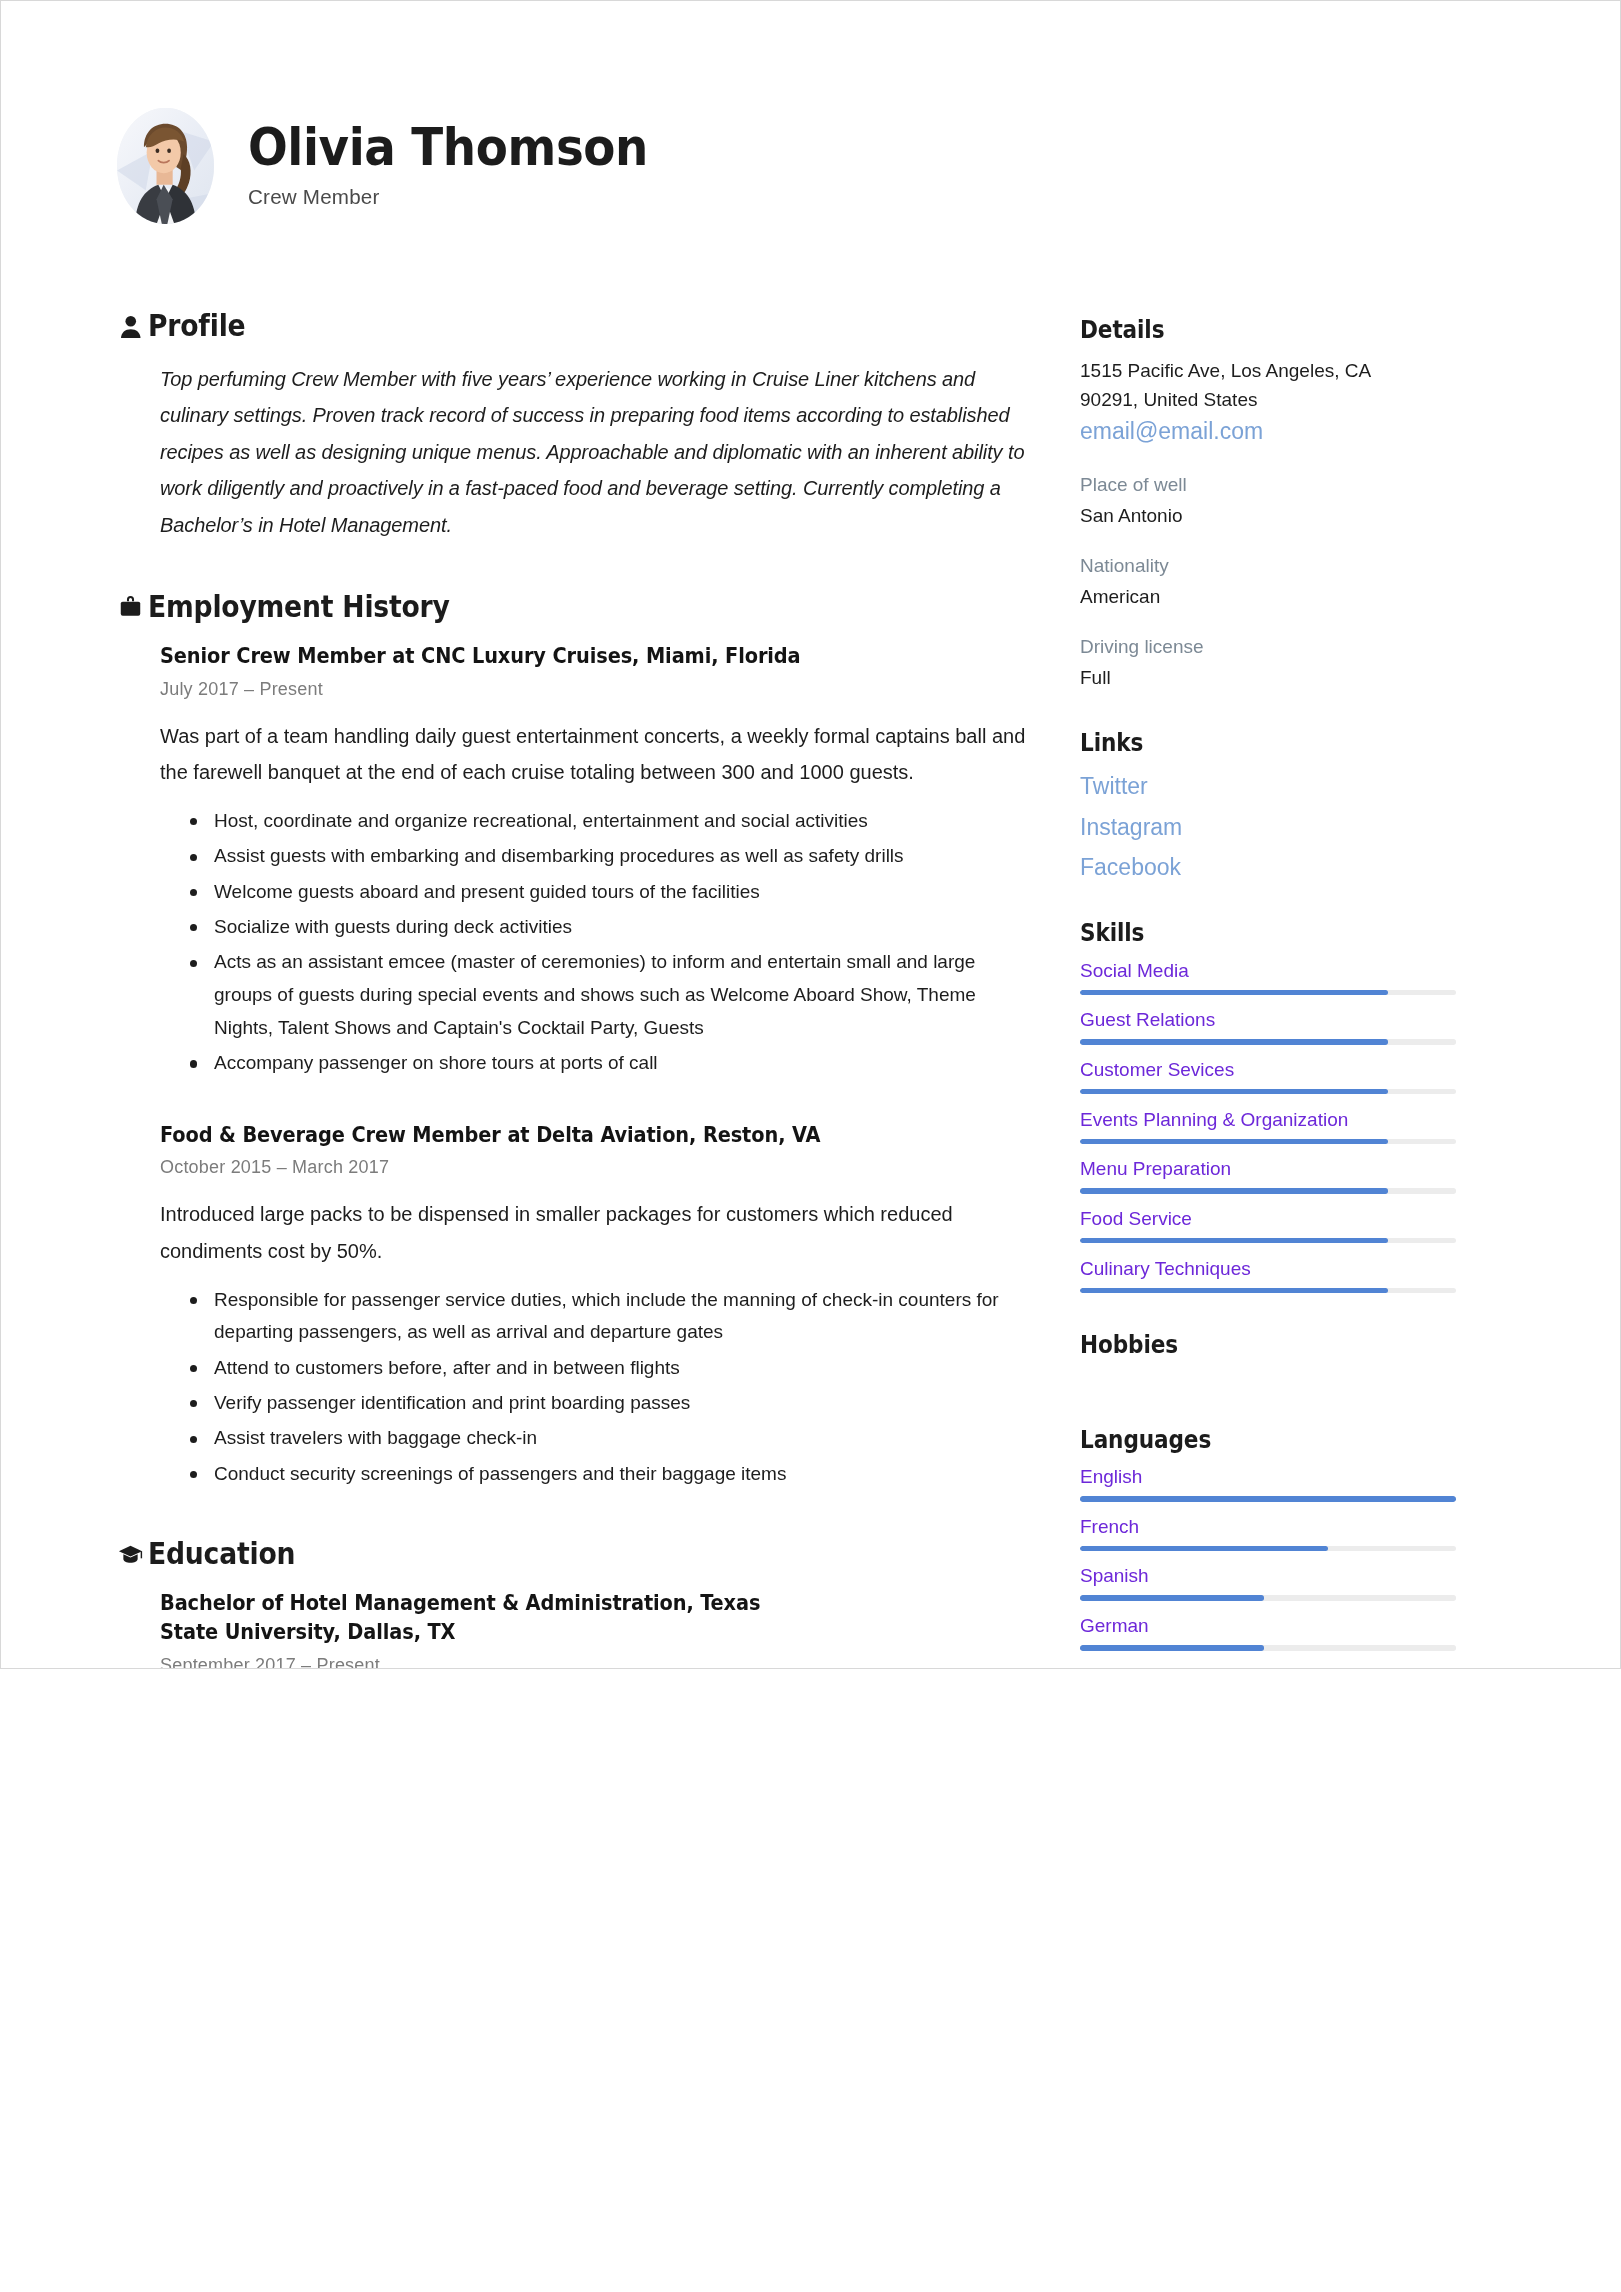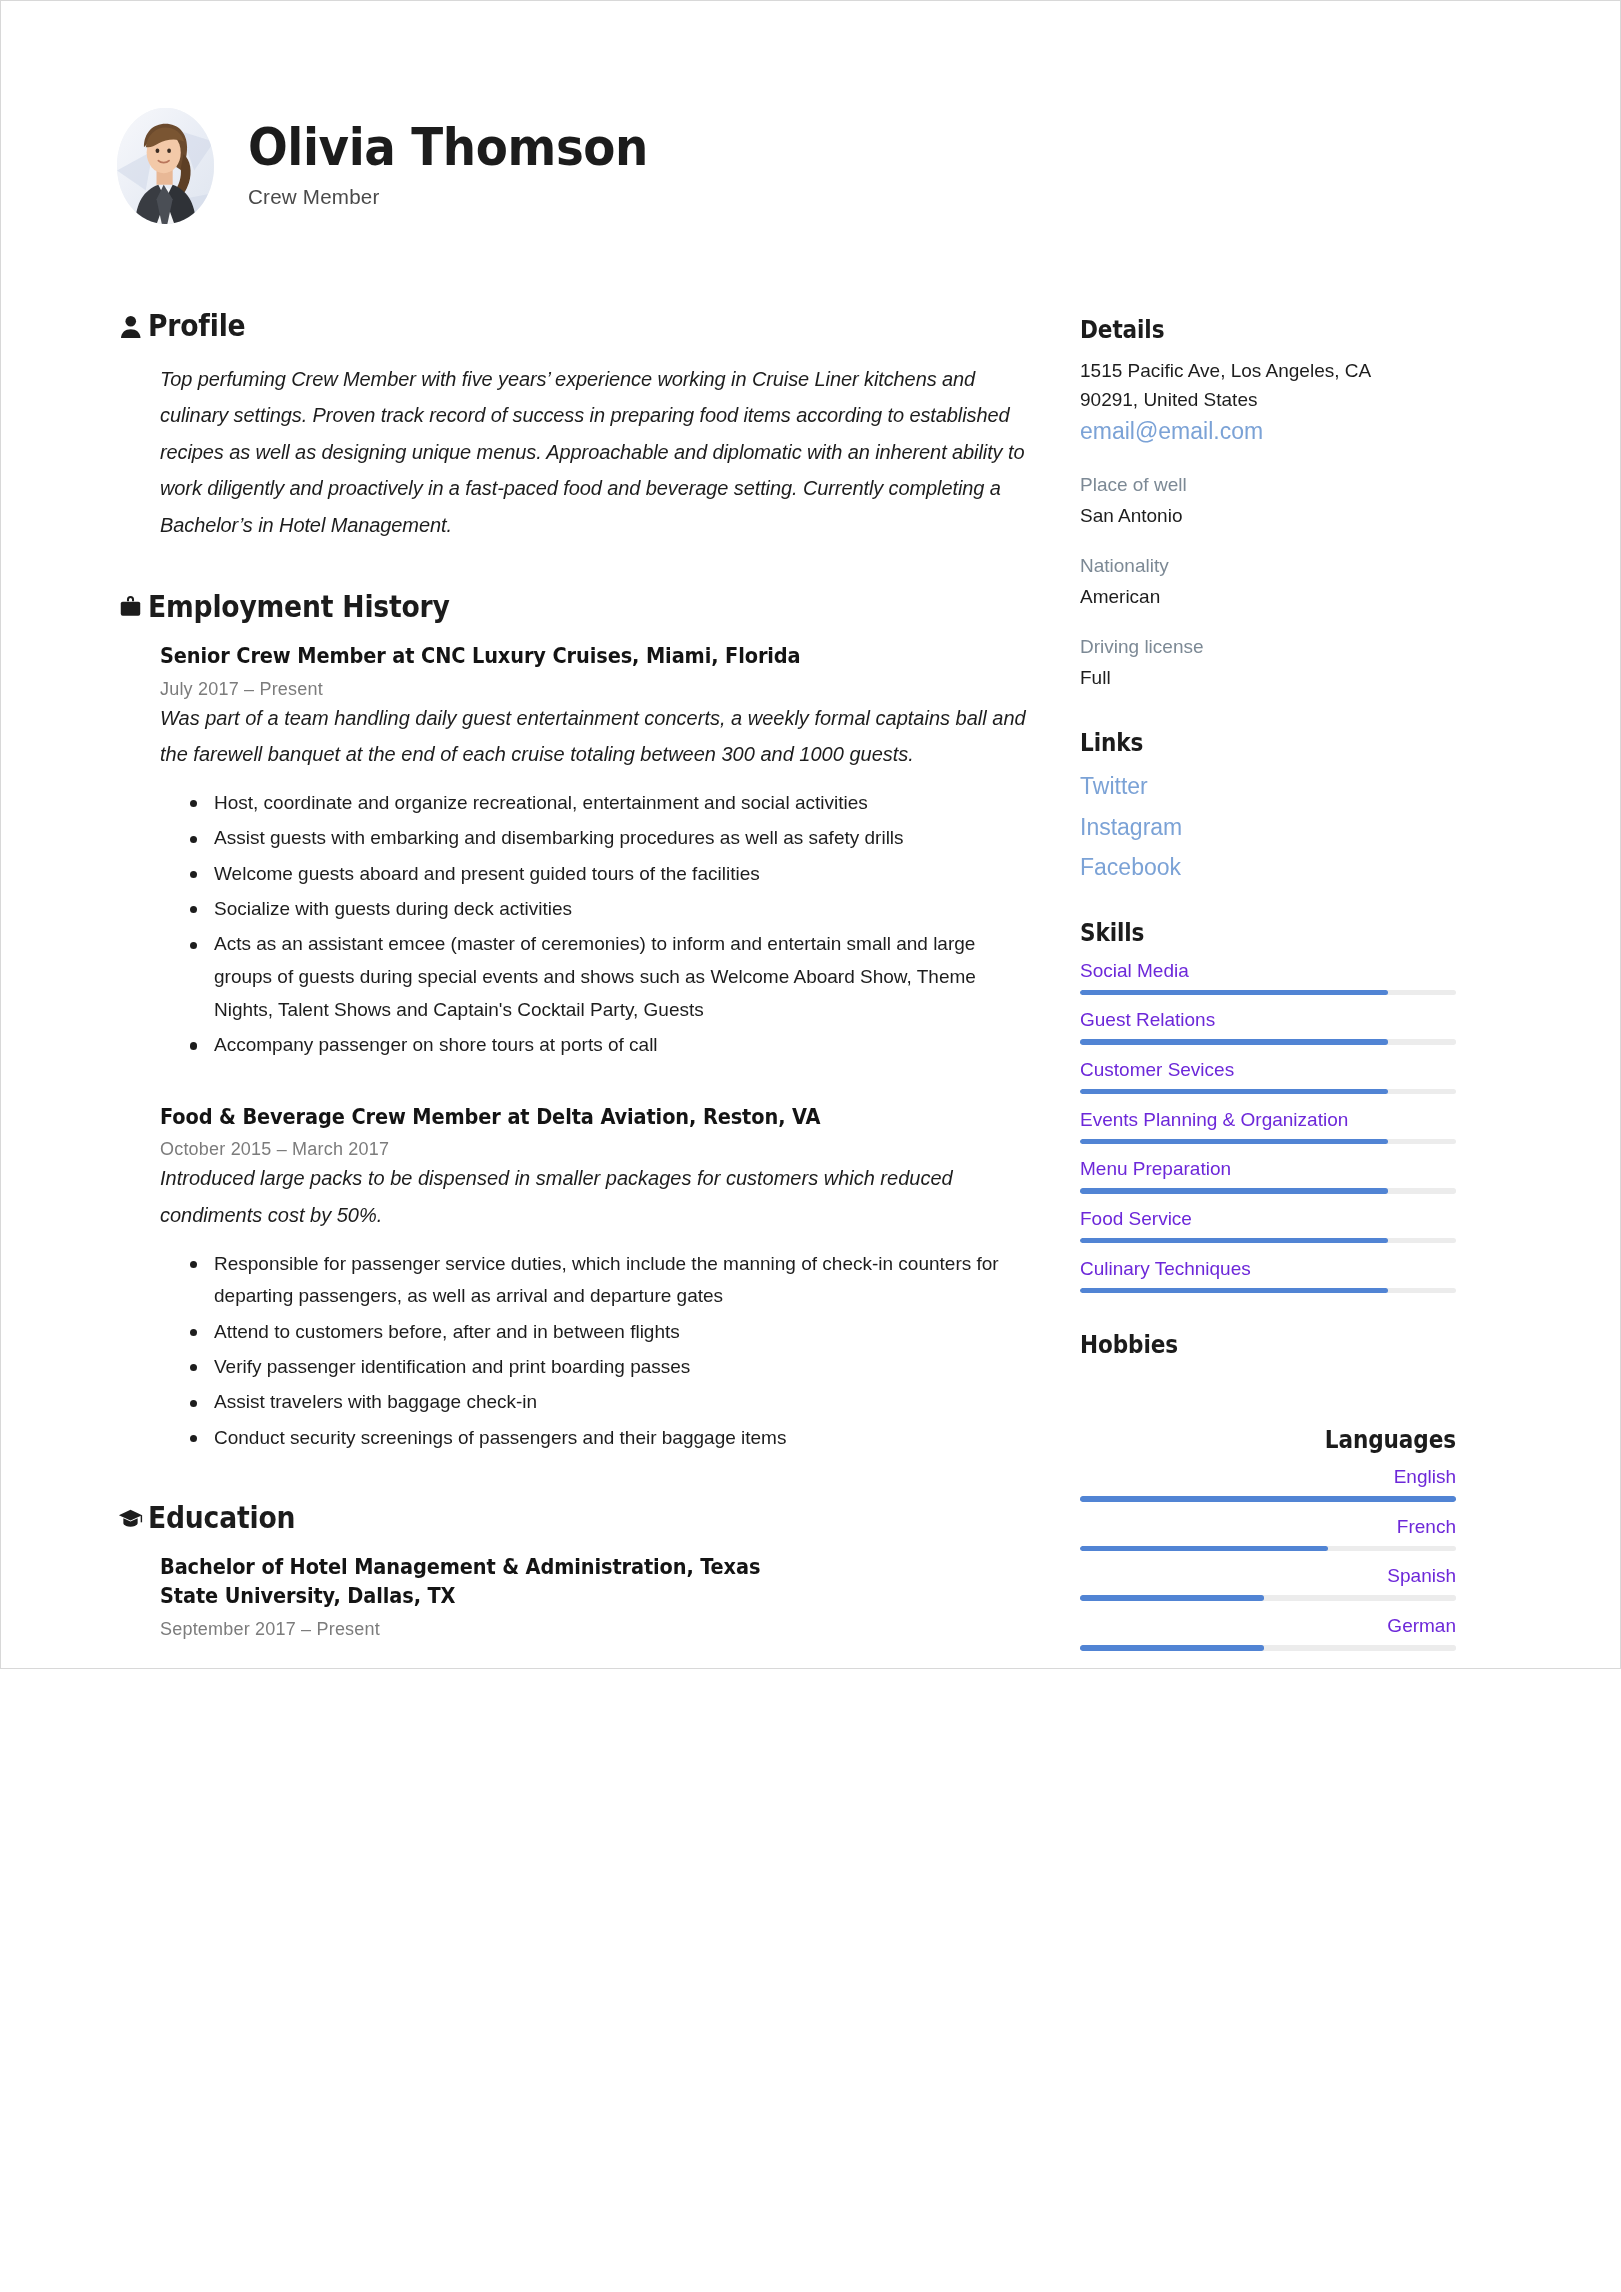--- a/index.html
+++ b/index.html
@@ -117,24 +117,24 @@
     letter-spacing: -0.1px;
     font-family: "DejaVu Sans Condensed", "Liberation Sans", sans-serif;
   }
   .entry-date {
     font-size: 18px;
     color: #7c7c7c;
     margin-top: 8px;
     letter-spacing: 0.2px;
   }
   .entry-desc {
-    font-style: italic;
     font-size: 20px;
     line-height: 1.82;
     color: #1d1d1d;
+    margin-top: 18px;
   }
   ul.bullets {
     margin-top: 14.3px;
     padding-left: 27px;
     list-style: none;
   }
   ul.bullets li {
     position: relative;
     font-size: 19px;
     line-height: 1.72;
@@ -422,21 +422,21 @@
               <div class="rate-fill" style="width: 82%; background: rgb(81, 132, 212);"></div>
             </div>
           </div>
         </div>
 
         <div class="side-block" style="margin-top:38px;">
           <div class="side-title">Hobbies</div>
           <div class="side-line hobbies-body"></div>
         </div>
 
-        <div class="side-block" style="margin-top:15px;text-align:right;">
+        <div class="side-block" style="margin-top:15px;">
           <div class="side-title">Languages</div>
 
           <div class="rate-row">
             <div class="rate-label">English</div>
             <div class="rate-track">
               <div class="rate-fill" style="width: 100%; background: rgb(81, 132, 212);"></div>
             </div>
           </div>
           <div class="rate-row">
             <div class="rate-label">French</div>

